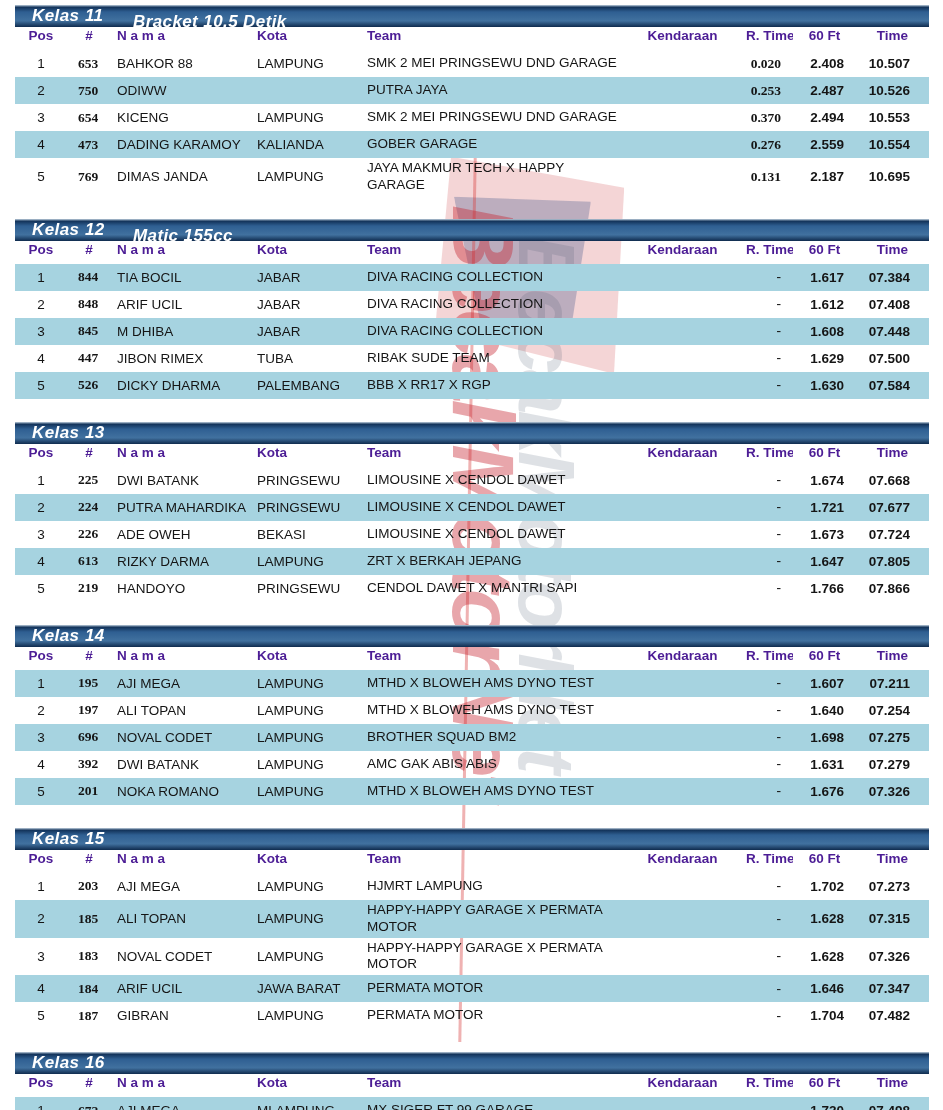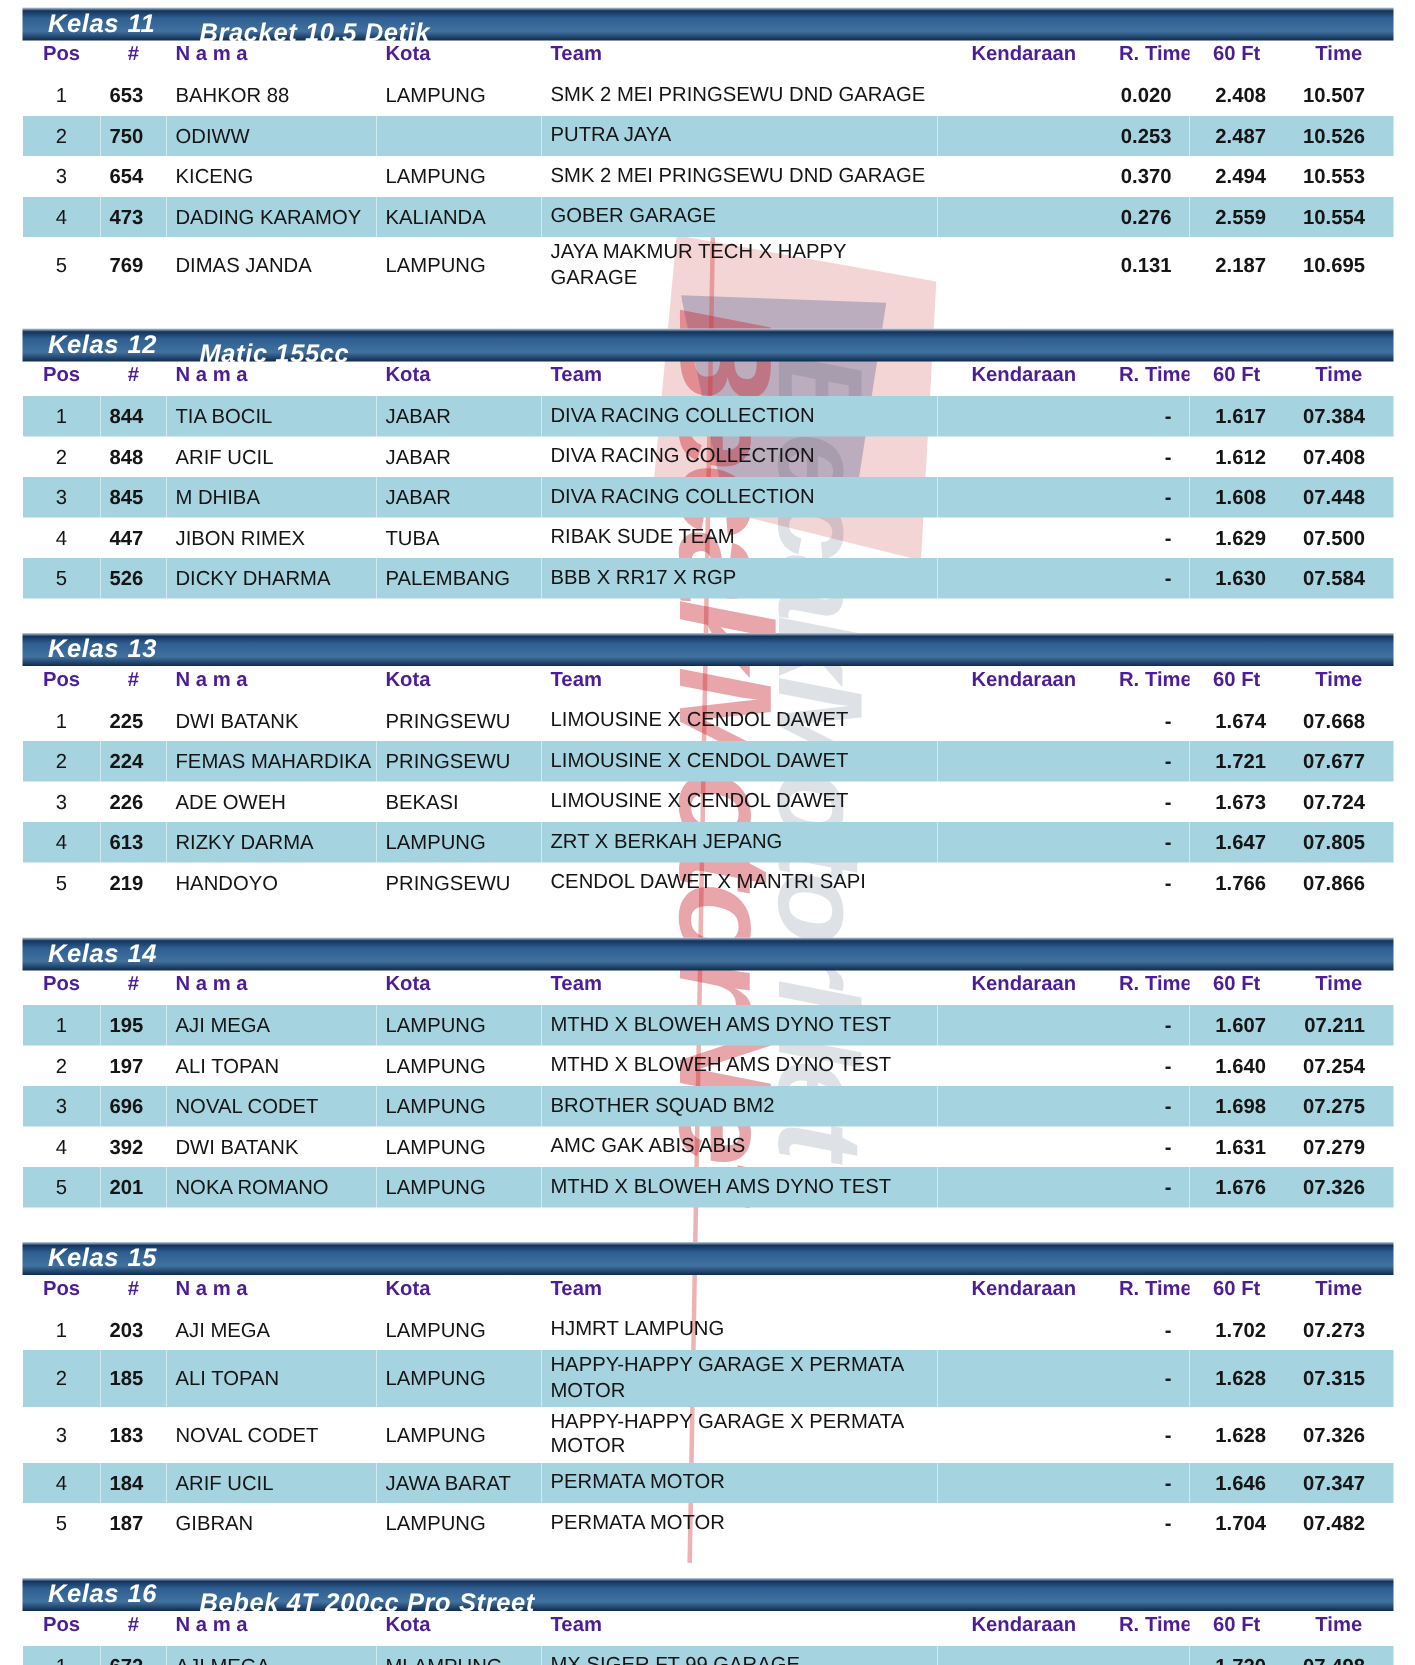--- a/index.html
+++ b/index.html
@@ -57,26 +57,26 @@
   }
   tbody td{
     height:23px;padding:0 6px;background-clip:padding-box;
     white-space:nowrap;overflow:hidden;vertical-align:middle;
   }
   tbody tr:first-child td{border-top:6px solid transparent;}
   tr.hl td{background-color:#a6d3e0;}
 
   .h-pos,.c-pos{text-align:center;}
   .h-num{text-align:center;}
-  .c-num{text-align:left;font-weight:bold;padding-right:8px;}
+  .c-num{text-align:center;font-weight:bold;padding-right:8px;font-family:Liberation Serif, serif;}
   .h-nama,.c-nama,.h-kota,.c-kota,.h-team,.c-team{text-align:left;}
   .c-team{white-space:pre-line;line-height:1.25;padding-top:2px;padding-bottom:2px;}
   .h-kend,.c-kend{text-align:center;}
   .h-rtime,.h-sixty,.h-time{text-align:center;}
-  .c-rtime{text-align:right;font-weight:bold;padding-right:12px;}
+  .c-rtime{text-align:right;font-weight:bold;padding-right:12px;font-family:Liberation Serif, serif;}
   .c-sixty{text-align:right;font-weight:bold;padding-right:12px;}
   .c-time{text-align:right;font-weight:bold;padding-right:19px;}
 </style>
 </head>
 <body>
 
 <div class="page">
 
   <div class="watermark" aria-hidden="true">
     <div class="wm-emblem"></div>
@@ -306,21 +306,21 @@
               <td class="c-kota">PRINGSEWU</td>
               <td class="c-team">LIMOUSINE X CENDOL DAWET</td>
               <td class="c-kend"></td>
               <td class="c-rtime">-</td>
               <td class="c-sixty">1.674</td>
               <td class="c-time">07.668</td>
             </tr>
             <tr class="hl">
               <td class="c-pos">2</td>
               <td class="c-num">224</td>
-              <td class="c-nama">FEMAS MAHARDIKA</td>
+              <td class="c-nama">PUTRA MAHARDIKA</td>
               <td class="c-kota">PRINGSEWU</td>
               <td class="c-team">LIMOUSINE X CENDOL DAWET</td>
               <td class="c-kend"></td>
               <td class="c-rtime">-</td>
               <td class="c-sixty">1.721</td>
               <td class="c-time">07.677</td>
             </tr>
             <tr>
               <td class="c-pos">3</td>
               <td class="c-num">226</td>
@@ -537,21 +537,20 @@
               <td class="c-time">07.482</td>
             </tr>
           </tbody>
     </table>
   </section>
 
   <section class="kelas-section">
     <div class="band">
       <span class="band-label">Kelas</span>
       <span class="band-num">16</span>
-      <span class="band-name">Bebek 4T 200cc Pro Street</span>
     </div>
     <table class="results">
       <colgroup>
         <col style="width:52px">
             <col style="width:44px">
             <col style="width:140px">
         <col style="width:110px">
             <col style="width:264px">
             <col style="width:115px">
         <col style="width:53px">

